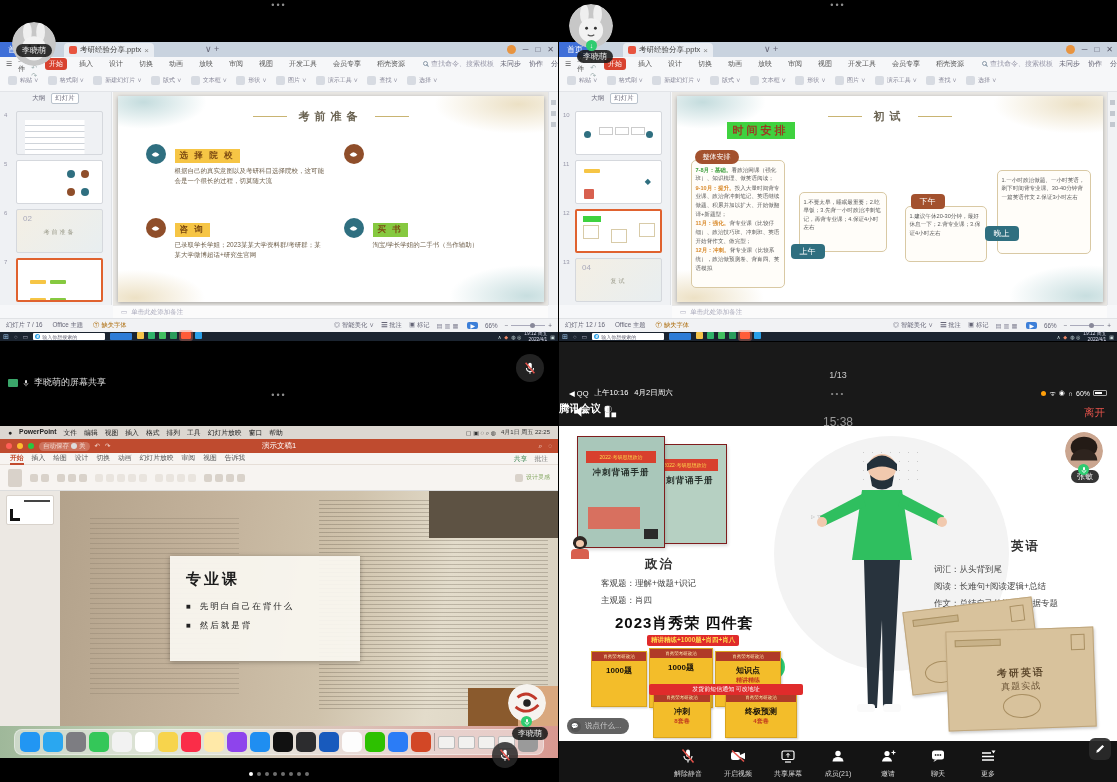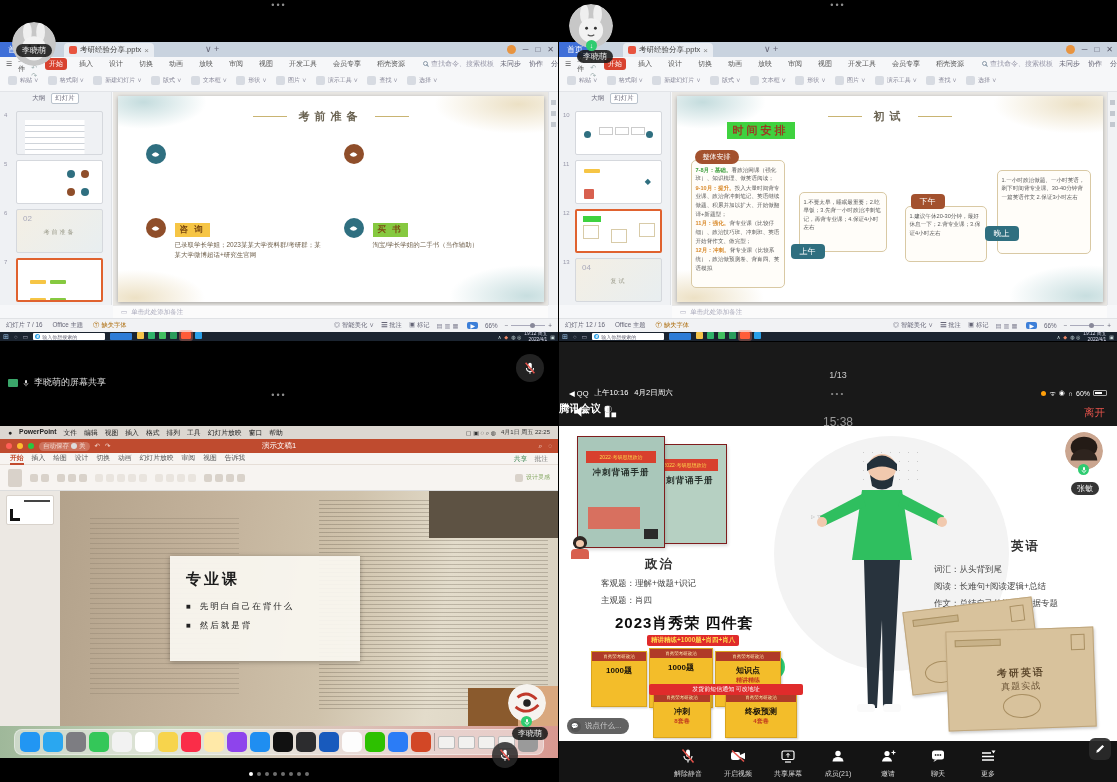--- a/index.html
+++ b/index.html
@@ -359,20 +359,21 @@
                   <span class="dash"></span>
                   <b>考前准备</b>
                   <span class="dash"></span>
                 </div>
     <div class="spi" style="left:28px;top:48px">
       <span class="circ teal">
                     <svg viewBox="0 0 20 20">
                       <path d="M4 12 q6 -8 12 0 q-6 6 -12 0 z" fill="#fff"></path>
                     </svg>
                   </span>
+      <div><span class="hl y">选 择 院 校</span><p>根据自己的真实意图以及考研科目选择院校，这可能会是一个很长的过程，切莫随大流</p></div>
     </div>
     <div class="spi" style="left:226px;top:48px">
       <span class="circ brown">
                     <svg viewBox="0 0 20 20">
                       <path d="M4 12 q6 -8 12 0 q-6 6 -12 0 z" fill="#fff"></path>
                     </svg>
                   </span>
     </div>
     <div class="spi" style="left:226px;top:122px">
       <span class="circ teal">
@@ -981,21 +982,21 @@
           <path d="M6 30 a14 12 0 0 1 28 0 z" fill="#2e241e"></path>
         </svg>
     </div>
     <div class="gbadge" style="left:519px;top:122px">
       <svg viewBox="0 0 16 16">
           <rect x="6" y="2" width="4" height="7" rx="2" fill="#fff"></rect>
           <path d="M4 8 a4 4 0 0 0 8 0" stroke="#fff" fill="none" stroke-width="1.4"></path>
           <line x1="8" y1="12" x2="8" y2="14.5" stroke="#fff" stroke-width="1.4"></line>
         </svg>
     </div>
-    <div class="npill" style="left:512px;top:140px">张敏</div>
+    <div class="npill" style="left:512px;top:128px">张敏</div>
     <div class="penbtn">
       <svg viewBox="0 0 16 16">
           <path d="M3 13 l1 -3.2 7.2 -7.2 2.2 2.2 -7.2 7.2 z" fill="#fff"></path>
         </svg>
     </div>
     <div class="ttool">
         <div class="titem"><svg viewBox="0 0 16 16">
             <rect x="6" y="1.5" width="4" height="7.5" rx="2" fill="#fff"></rect>
             <path d="M4 8 a4 4 0 0 0 8 0" stroke="#fff" fill="none" stroke-width="1.2"></path>
             <line x1="8" y1="12.2" x2="8" y2="14.5" stroke="#fff" stroke-width="1.2"></line>

